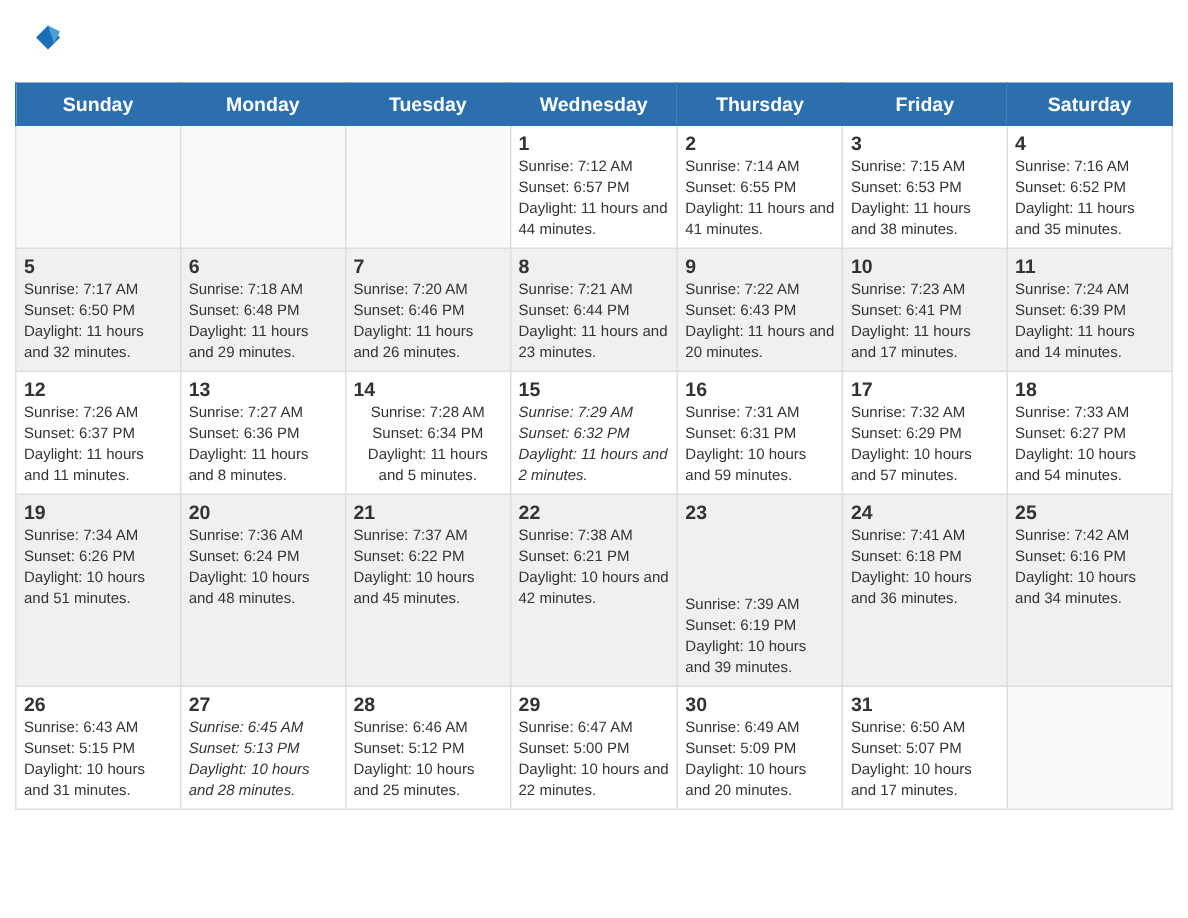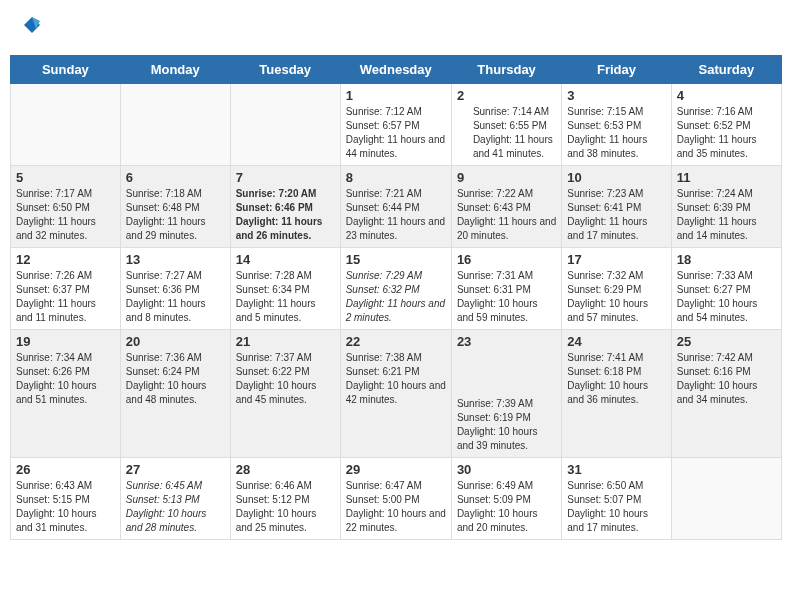--- a/index.html
+++ b/index.html
@@ -127,21 +127,21 @@
         <td class="empty"></td>
         <td class="empty"></td>
         <td>
           <div class="day-number">1</div>
           <div class="day-info" style="white-space: pre-line;">Sunrise: 7:12 AM
 Sunset: 6:57 PM
 Daylight: 11 hours and 44 minutes.</div>
         </td>
         <td>
           <div class="day-number">2</div>
-          <div class="day-info" style="white-space: pre-line; margin-left: 16px;">Sunrise: 7:14 AM
+          <div class="day-info" style="white-space: pre-line;">Sunrise: 7:14 AM
 Sunset: 6:55 PM
 Daylight: 11 hours and 41 minutes.</div>
         </td>
         <td>
           <div class="day-number">3</div>
           <div class="day-info" style="white-space: pre-line;">Sunrise: 7:15 AM
 Sunset: 6:53 PM
 Daylight: 11 hours and 38 minutes.</div>
         </td>
         <td>
@@ -159,21 +159,21 @@
 Daylight: 11 hours and 32 minutes.</div>
         </td>
         <td>
           <div class="day-number">6</div>
           <div class="day-info" style="white-space: pre-line;">Sunrise: 7:18 AM
 Sunset: 6:48 PM
 Daylight: 11 hours and 29 minutes.</div>
         </td>
         <td>
           <div class="day-number">7</div>
-          <div class="day-info" style="white-space: pre-line; font-weight: bold;">Sunrise: 7:20 AM
+          <div class="day-info" style="white-space: pre-line;">Sunrise: 7:20 AM
 Sunset: 6:46 PM
 Daylight: 11 hours and 26 minutes.</div>
         </td>
         <td>
           <div class="day-number">8</div>
           <div class="day-info" style="white-space: pre-line;">Sunrise: 7:21 AM
 Sunset: 6:44 PM
 Daylight: 11 hours and 23 minutes.</div>
         </td>
         <td>
@@ -203,21 +203,21 @@
 Daylight: 11 hours and 11 minutes.</div>
         </td>
         <td>
           <div class="day-number">13</div>
           <div class="day-info" style="white-space: pre-line;">Sunrise: 7:27 AM
 Sunset: 6:36 PM
 Daylight: 11 hours and 8 minutes.</div>
         </td>
         <td>
           <div class="day-number">14</div>
-          <div class="day-info" style="white-space: pre-line;">Sunrise: 7:28 AM
+          <div class="day-info" style="white-space: pre-line; text-align: center;">Sunrise: 7:28 AM
 Sunset: 6:34 PM
 Daylight: 11 hours and 5 minutes.</div>
         </td>
         <td>
           <div class="day-number">15</div>
           <div class="day-info" style="white-space: pre-line; font-style: italic;">Sunrise: 7:29 AM
 Sunset: 6:32 PM
 Daylight: 11 hours and 2 minutes.</div>
         </td>
         <td>

